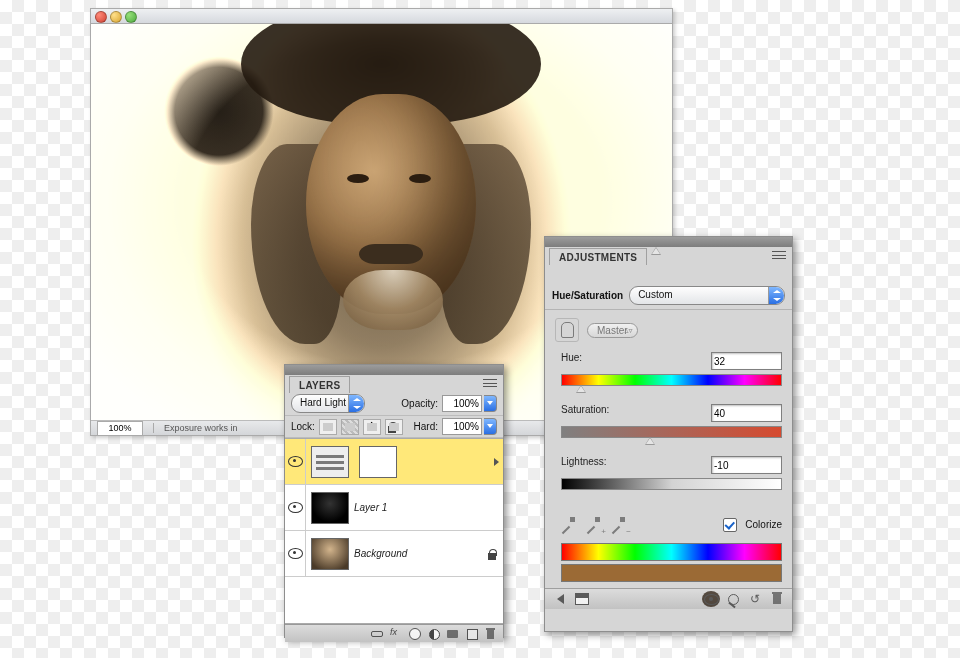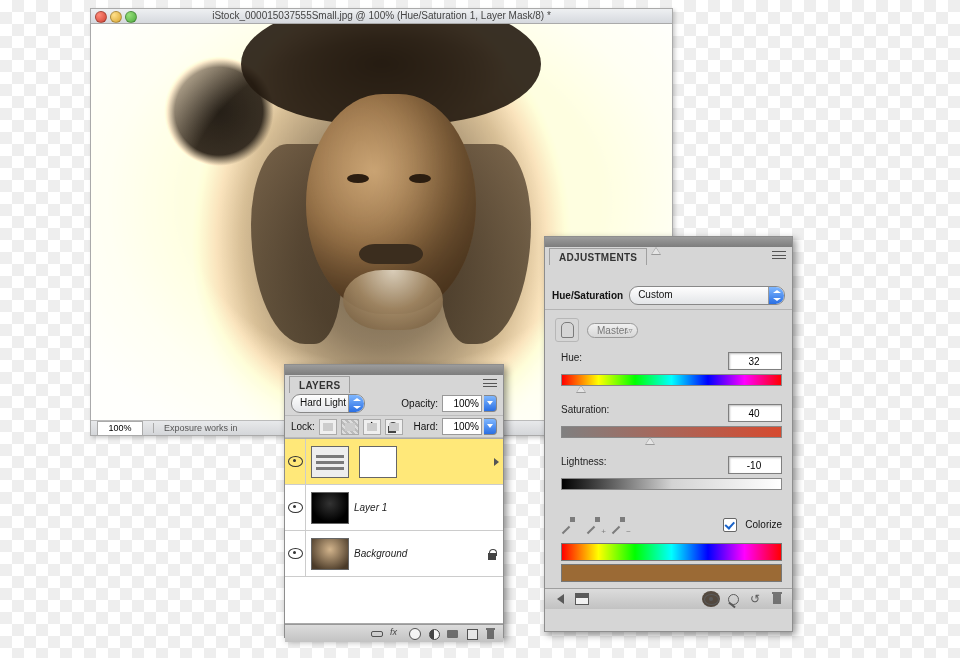--- a/index.html
+++ b/index.html
@@ -128,21 +128,21 @@
   .adj-head .aqua-select{ flex:1; }
   .grey-btn{ border:1px solid #999; border-radius:10px; padding:1px 9px;
              background:linear-gradient(#f0f0f0,#d7d7d7); font-size:10px; color:#777; position:relative;}
   .adj-body{ padding:6px 10px 6px 16px; }
   .toolrow{ display:flex; align-items:center; gap:8px; margin:2px 0 8px -6px;}
   .hand-ico{ width:22px;height:22px;border:1px solid #aaa;border-radius:3px;display:flex;align-items:center;justify-content:center;opacity:.7;}
   .hand-ico::before{content:"";width:11px;height:14px;border:1px solid #555;border-radius:5px 5px 2px 2px;}
   .slider-group{ margin:10px 0 6px 0;}
   .slider-group label{ display:inline-block; min-width:64px; font-size:10px; color:#222;}
   .numfield{ float:right; width:46px; height:14px; border:1px solid #7f7f7f; font-size:10px;
-             text-align:center; padding-right:4px; box-shadow:inset 1px 1px 2px rgba(0,0,0,.25);}
+             text-align:left; padding-right:21px; box-shadow:inset 1px 1px 2px rgba(0,0,0,.25);}
   .track{ position:relative; height:10px; margin-top:4px; border:1px solid #888;}
   .track.hue{ background:linear-gradient(90deg,#f00,#ff0,#0f0,#0ff,#00f,#f0f,#f00); }
   .track.sat{ background:linear-gradient(90deg,#808080,#d64a2f); }
   .track.l1 { background:linear-gradient(90deg,#000,#d3d3d3); border-right:none;}
   .track.l2 { background:linear-gradient(90deg,#d3d3d3,#fff); border-left:none;}
   .dual{ display:flex; }
   .dual .track{ flex:1;}
   .thumb-tri{ position:absolute; top:10px; width:0;height:0;
               border-left:5px solid transparent;border-right:5px solid transparent;
               border-bottom:8px solid #9a9a9a; }
@@ -175,21 +175,20 @@
 </head>
 <body>
 
 <div class="docwin">
   <div class="titlebar">
     <div class="traffic">
       <div class="tlight close"></div>
       <div class="tlight min"></div>
       <div class="tlight zoom"></div>
     </div>
-    <span>iStock_000015037555Small.jpg @ 100% (Hue/Saturation 1, Layer Mask/8) *</span>
   </div>
   <div class="canvas">
     <div class="photo"></div>
     <div class="hat"></div>
     <div class="hair"></div>
       <div class="hair hairR"></div>
     <div class="face"></div>
     <div class="eye eyeL"></div>
       <div class="eye eyeR"></div>
     <div class="stache"></div>

